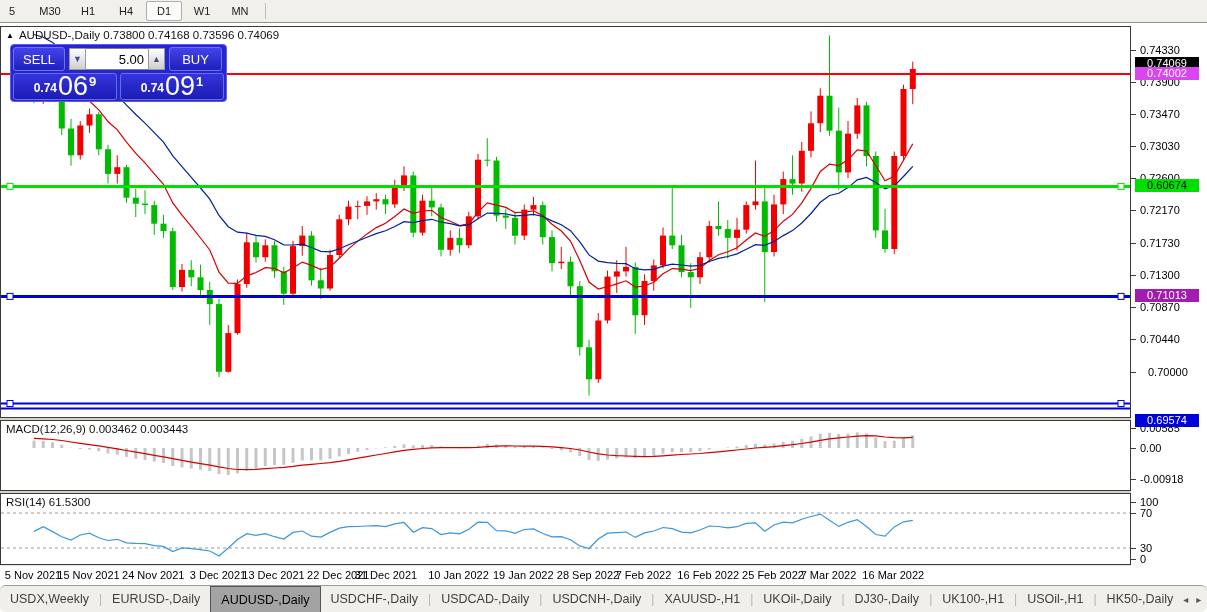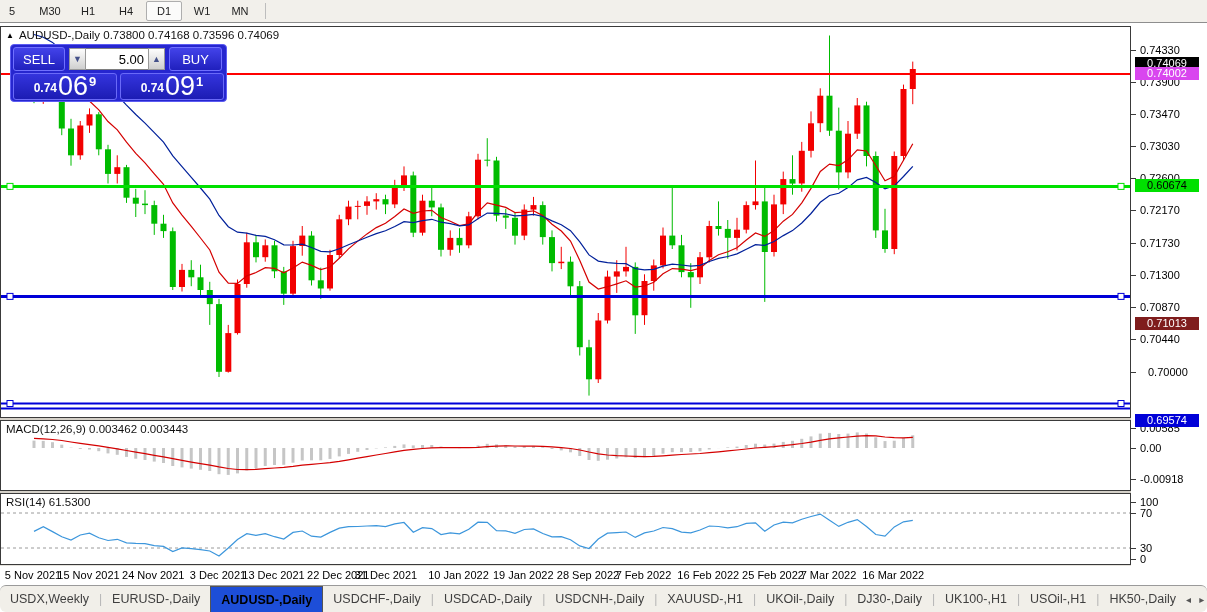--- a/index.html
+++ b/index.html
@@ -40,21 +40,21 @@
   .spin-btn{width:17px;height:22px;display:flex;align-items:center;justify-content:center;background:linear-gradient(#fdfdfd,#cfcfcf);border:1px solid #999;font-size:9px;color:#44518a;box-sizing:border-box;cursor:pointer;}
   .vol-input{width:62px;height:22px;border:1px solid #7e7e7e;border-left:none;border-right:none;font-size:13px;text-align:right;padding:8px 4px;box-sizing:border-box;font-family:"Liberation Sans",sans-serif;}
   .tp-row2{position:absolute;left:2px;top:28px;width:211px;height:27px;display:flex;gap:3px;}
   .price-box{flex:1;background:linear-gradient(#3434dd,#1c1cb4);border:1px solid #6a6af8;border-radius:3px;color:#fff;display:flex;align-items:flex-end;justify-content:center;padding-bottom:1px;box-sizing:border-box;cursor:pointer;}
   .pb-small{font-size:12px;font-weight:bold;margin-bottom:3px;}
   .pb-big{font-size:27px;line-height:24px;margin:0 1px;}
   .pb-sup{font-size:13px;font-weight:bold;align-self:flex-start;margin-top:0px;}
   
   .tabbar{position:absolute;left:0;top:585px;width:1207px;height:27px;background:#f1efe9;border-top:1px solid #9a9a9a;display:flex;align-items:stretch;box-sizing:border-box;border-radius:6px;}
   .tab{display:flex;align-items:center;padding:0 10px;font-size:12.5px;color:#3f3f3f;cursor:pointer;white-space:nowrap;}
-  .tab.active{background:#1d4ed8;border:1px solid #555;border-bottom:none;font-weight:bold;color:#000;margin-top:0px;}
+  .tab.active{background:#a3a3a3;border:1px solid #555;border-bottom:none;font-weight:normal;color:#000;margin-top:0px;}
   .tab-sep{display:flex;align-items:center;color:#b5b5b5;font-size:12px;}
   .tab-nav{margin-left:auto;display:flex;align-items:center;gap:8px;padding-right:10px;color:#555;font-size:10px;}
   .tab-nav span{cursor:pointer;}
 </style>
 </head>
 <body>
 
 <div class="screen">
 
   <div class="toolbar" id="toolbar">
@@ -487,21 +487,21 @@
         <div class="ax-label" style="top: 473px;">100</div>
         <div class="ax-tick" style="top: 490px;"></div>
         <div class="ax-label" style="top: 484px;">70</div>
         <div class="ax-tick" style="top: 525px;"></div>
         <div class="ax-label" style="top: 519px;">30</div>
         <div class="ax-tick" style="top: 536px;"></div>
         <div class="ax-label" style="top: 530px;">0</div>
         <div class="badge" style="top: 34.0139px; background: rgb(0, 0, 0); color: rgb(255, 255, 255);">0.74069</div>
         <div class="badge" style="top: 44px; background: #d946ef; color: rgb(255, 255, 255);">0.74002</div>
         <div class="badge" style="top: 156.449px; background: rgb(0, 224, 0); color: rgb(0, 0, 0);">0.60674</div>
-        <div class="badge" style="top: 266.441px; background: #7f1d1d; color: rgb(255, 255, 255); margin-top: 28px;">0.71013</div>
+        <div class="badge" style="top: 266.441px; background: #a21caf; color: rgb(255, 255, 255);">0.71013</div>
         <div class="badge" style="top: 391px; background: rgb(0, 0, 216); color: rgb(255, 255, 255);">0.69574</div>
       </div>
   </div>
 
   <div class="tabbar" id="tabbar">
       <div class="tab">USDX,Weekly</div>
       <div class="tab-sep">|</div>
       <div class="tab">EURUSD-,Daily</div>
       <div class="tab active">AUDUSD-,Daily</div>
       <div class="tab">USDCHF-,Daily</div>

